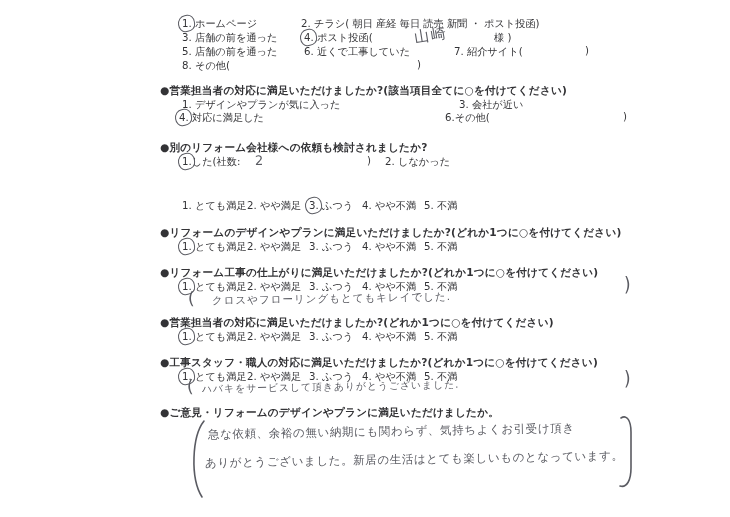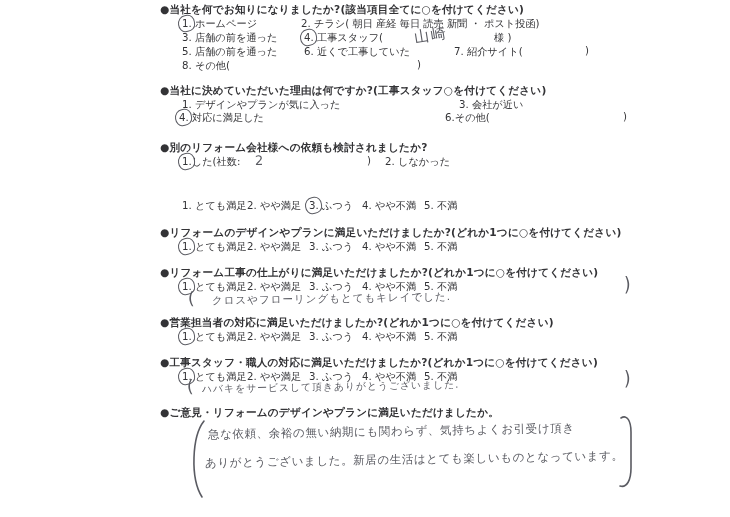--- a/index.html
+++ b/index.html
@@ -48,43 +48,42 @@
     position:absolute;color:var(--pen);
     font-size:17px;transform:scaleY(1.1);
   }
   svg.paren path{stroke:var(--pen);stroke-width:1.6;fill:none;stroke-linecap:round;}
 </style>
 </head>
 <body>
 
 <div class="sheet">
 
-  <div class="qt" style="top:3px">●当社を何でお知りになりましたか?(該当項目全てに○を付けてください)</div>
   <div class="ln" style="top:17px">
     <span class="opt" style="left:5px"><span class="n circ">1.</span> <span>ホームページ</span></span>
     <span class="opt" style="left:124px"><span class="n">2.</span> <span>チラシ( 朝日 産経 毎日 読売  新聞 ・ ポスト投函)</span></span>
   </div>
   <div class="ln" style="top:31px">
     <span class="opt" style="left:5px"><span class="n">3.</span> <span>店舗の前を通った</span></span>
-    <span class="opt" style="left:127px"><span class="n circ">4.</span> <span>工事スタッフ(</span></span>
+    <span class="opt" style="left:127px"><span class="n circ">4.</span> <span>ポスト投函(</span></span>
     <span class="hw hw-name" style="left:237px;top:-5px">山崎</span>
     <span class="opt" style="left:317px">様 )</span>
   </div>
   <div class="ln" style="top:45px">
     <span class="opt" style="left:5px"><span class="n">5.</span> <span>店舗の前を通った</span></span>
     <span class="opt" style="left:127px"><span class="n">6.</span> <span>近くで工事していた</span></span>
     <span class="opt" style="left:277px"><span class="n">7.</span> <span>紹介サイト(</span></span>
     <span class="opt" style="left:408px">)</span>
   </div>
   <div class="ln" style="top:59px">
     <span class="opt" style="left:5px"><span class="n">8.</span> <span>その他(</span></span>
     <span class="opt" style="left:240px">)</span>
   </div>
 
-  <div class="qt" style="top:84px">●当社に決めていただいた理由は何ですか?(工事スタッフ○を付けてください)</div>
+  <div class="qt" style="top:84px">●営業担当者の対応に満足いただけましたか?(該当項目全てに○を付けてください)</div>
   <div class="ln" style="top:98px">
     <span class="opt" style="left:5px"><span class="n">1.</span> <span>デザインやプランが気に入った</span></span>
     <span class="opt" style="left:282px"><span class="n">3.</span> <span>会社が近い</span></span>
   </div>
   <div class="ln" style="top:111px">
     <span class="opt" style="left:2px"><span class="n circ">4.</span> <span>対応に満足した</span></span>
     <span class="opt" style="left:268px"><span class="n">6.</span><span>その他(</span></span>
     <span class="opt" style="left:446px">)</span>
   </div>
 

